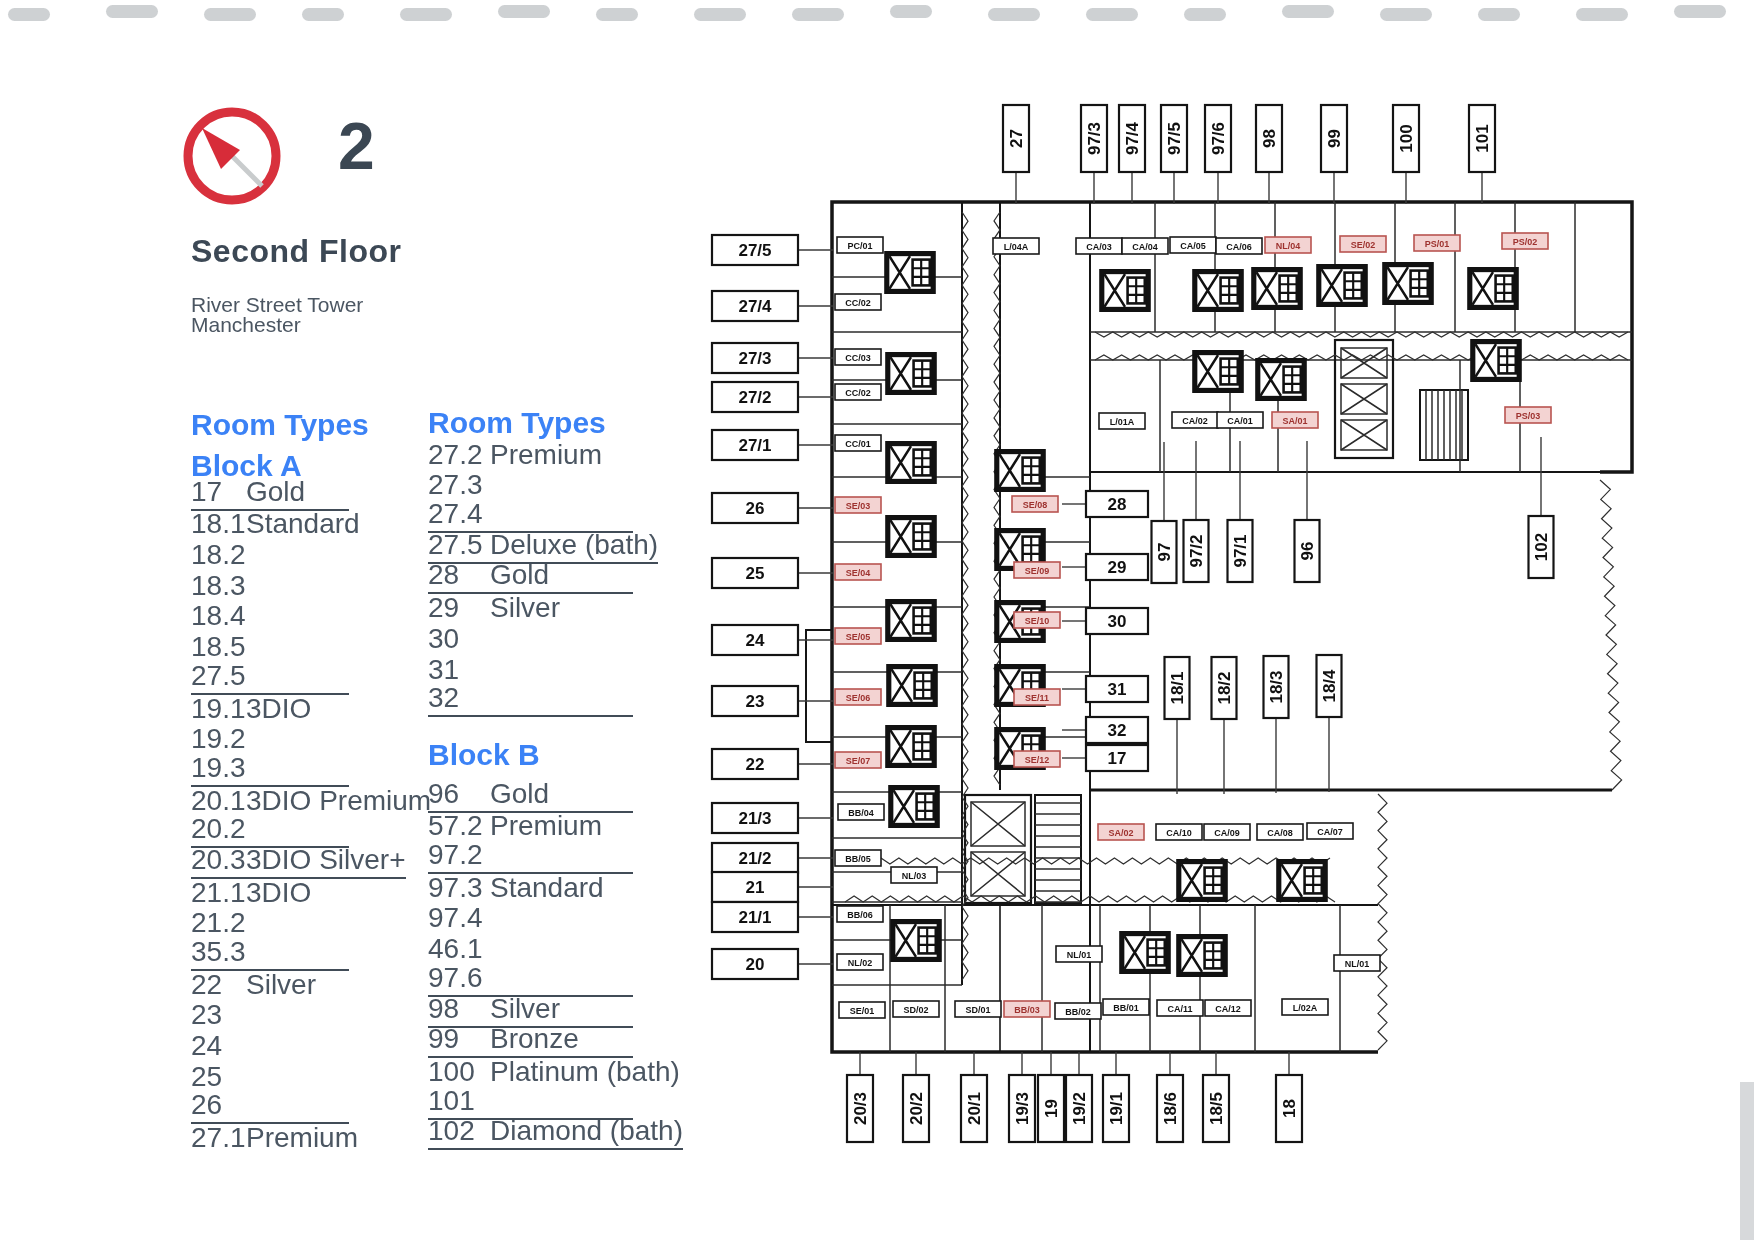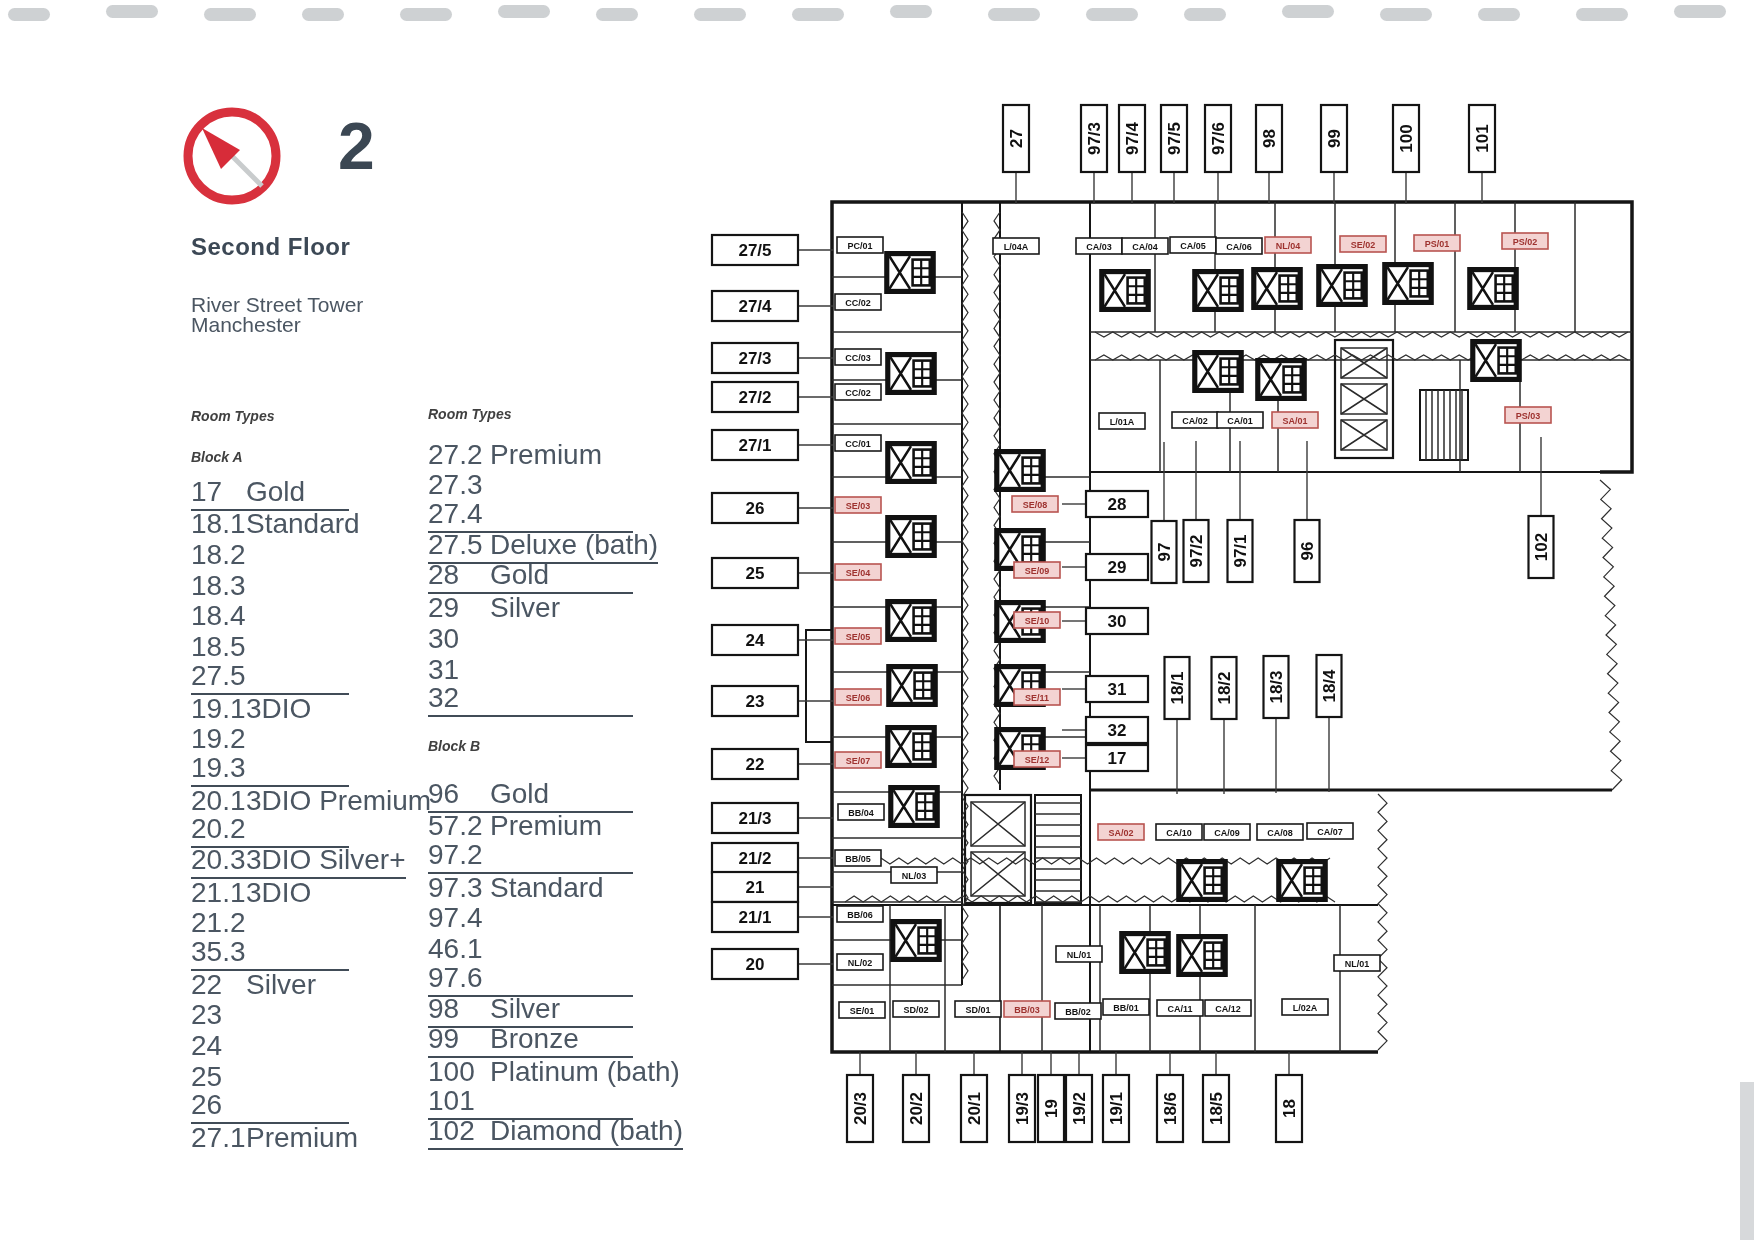--- a/index.html
+++ b/index.html
@@ -3,25 +3,25 @@
 <meta charset="utf-8">
 <style>
   html,body{margin:0;padding:0;background:#ffffff;}
   .page{position:relative;width:1754px;height:1240px;background:#ffffff;overflow:hidden;
         font-family:"Liberation Sans", sans-serif;}
   
   .dash{position:absolute;top:7px;height:13px;border-radius:7px;background:#ced1d3;}
   .scan-strip{position:absolute;right:0;top:1082px;width:14px;height:158px;background:#d7d9db;}
   
   .floor-num{position:absolute;left:338px;top:108px;font-size:66px;font-weight:800;color:#3b4753;}
-  .page-title{position:absolute;left:191px;top:233px;font-size:24px;font-weight:600;color:#3c4855;letter-spacing:.5px;}
+  .page-title{position:absolute;left:191px;top:233px;font-size:32px;font-weight:600;color:#3c4855;letter-spacing:.5px;}
   .subtitle{position:absolute;left:191px;font-size:21px;color:#4b5662;}
   .sub1{top:293px}.sub2{top:313px}
   
-  .lg-head{position:absolute;font-size:14px;font-weight:700;color:#404040;font-style:italic;}
+  .lg-head{position:absolute;font-size:30px;font-weight:700;color:#3b82f6;}
   ul.legend{position:absolute;list-style:none;margin:0;padding:0;font-size:28px;color:#4b5662;}
   ul.legend li{display:flex;height:30.7px;align-items:flex-end;padding-bottom:1px;box-sizing:border-box;width:max-content;}
   ul.colA li{min-width:158px;}
   ul.colB li{min-width:205px;}
   ul.legend li.u{border-bottom:2px solid #414c57;}
   ul.legend .code{display:inline-block;}
   ul.colA .code{min-width:55px;}
   ul.colB .code{min-width:62px;}
   
   svg.plan{position:absolute;left:0;top:0;}

